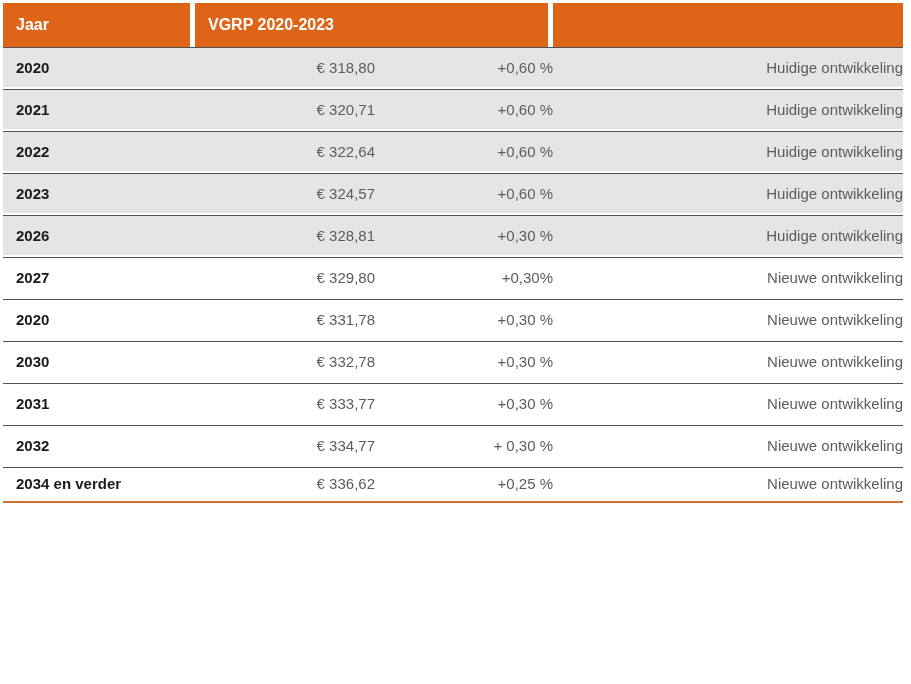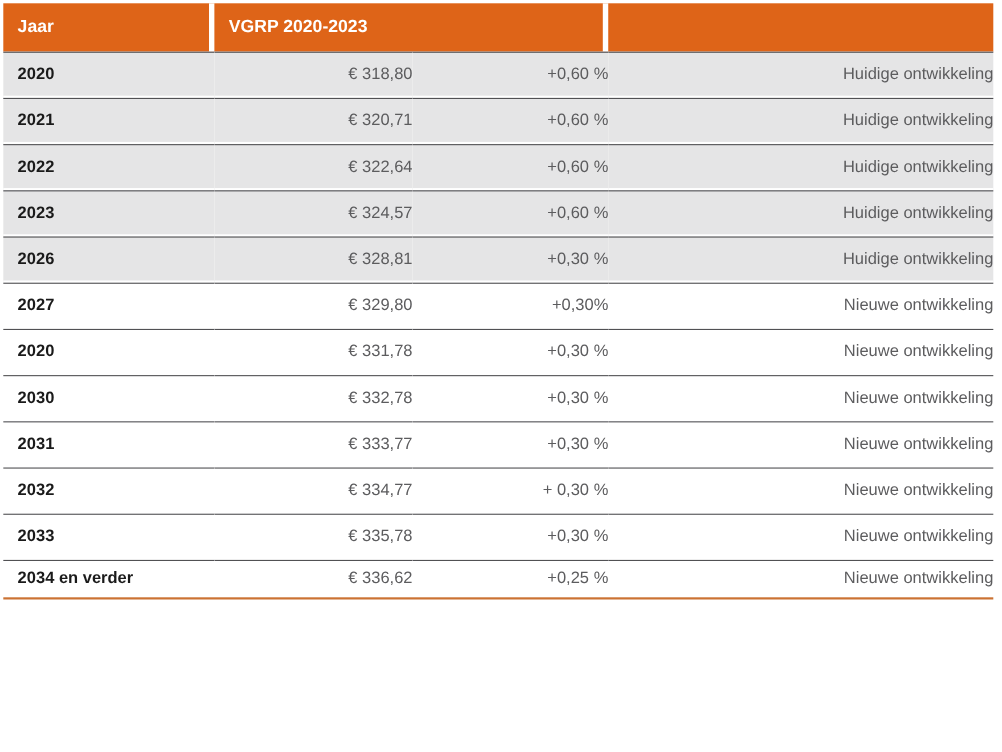--- a/index.html
+++ b/index.html
@@ -147,26 +147,20 @@
     <td class="cell-change">+0,30 %</td>
     <td class="cell-status">Nieuwe ontwikkeling</td>
   </tr>
         <tr class="data-row row-nieuw">
     <td class="cell-year">2032</td>
     <td class="cell-amount">€ 334,77</td>
     <td class="cell-change">+ 0,30 %</td>
     <td class="cell-status">Nieuwe ontwikkeling</td>
   </tr>
         <tr class="data-row row-nieuw">
-    <td class="cell-year">2033</td>
-    <td class="cell-amount">€ 335,78</td>
-    <td class="cell-change">+0,30 %</td>
-    <td class="cell-status">Nieuwe ontwikkeling</td>
-  </tr>
-        <tr class="data-row row-nieuw">
     <td class="cell-year">2034 en verder</td>
     <td class="cell-amount">€ 336,62</td>
     <td class="cell-change">+0,25 %</td>
     <td class="cell-status">Nieuwe ontwikkeling</td>
   </tr>
       </tbody>
   </table>
   <div class="bottom-rule"></div>
 </div>
 

